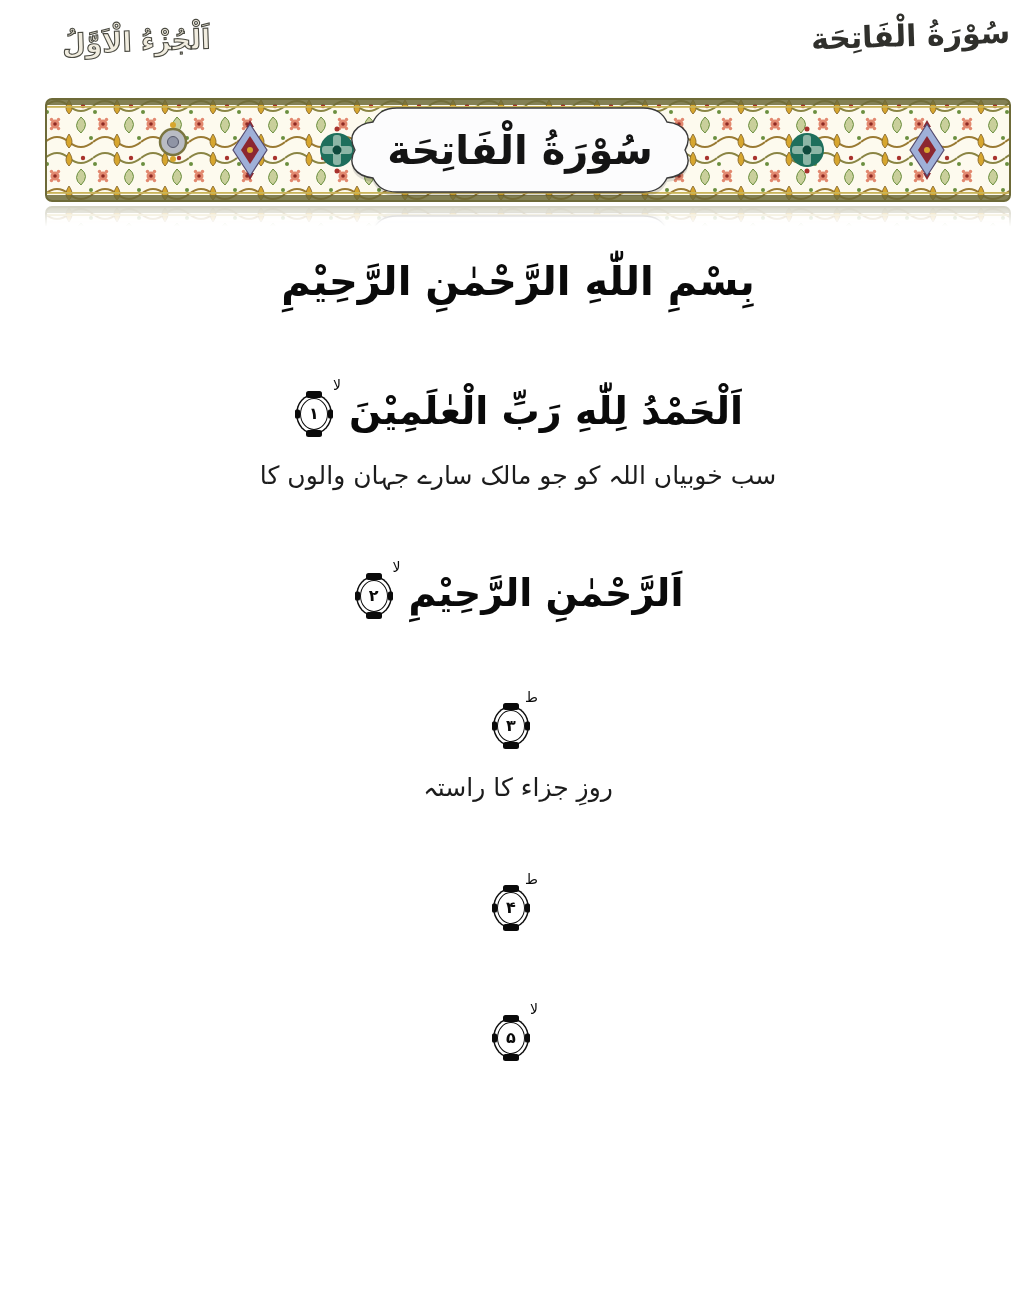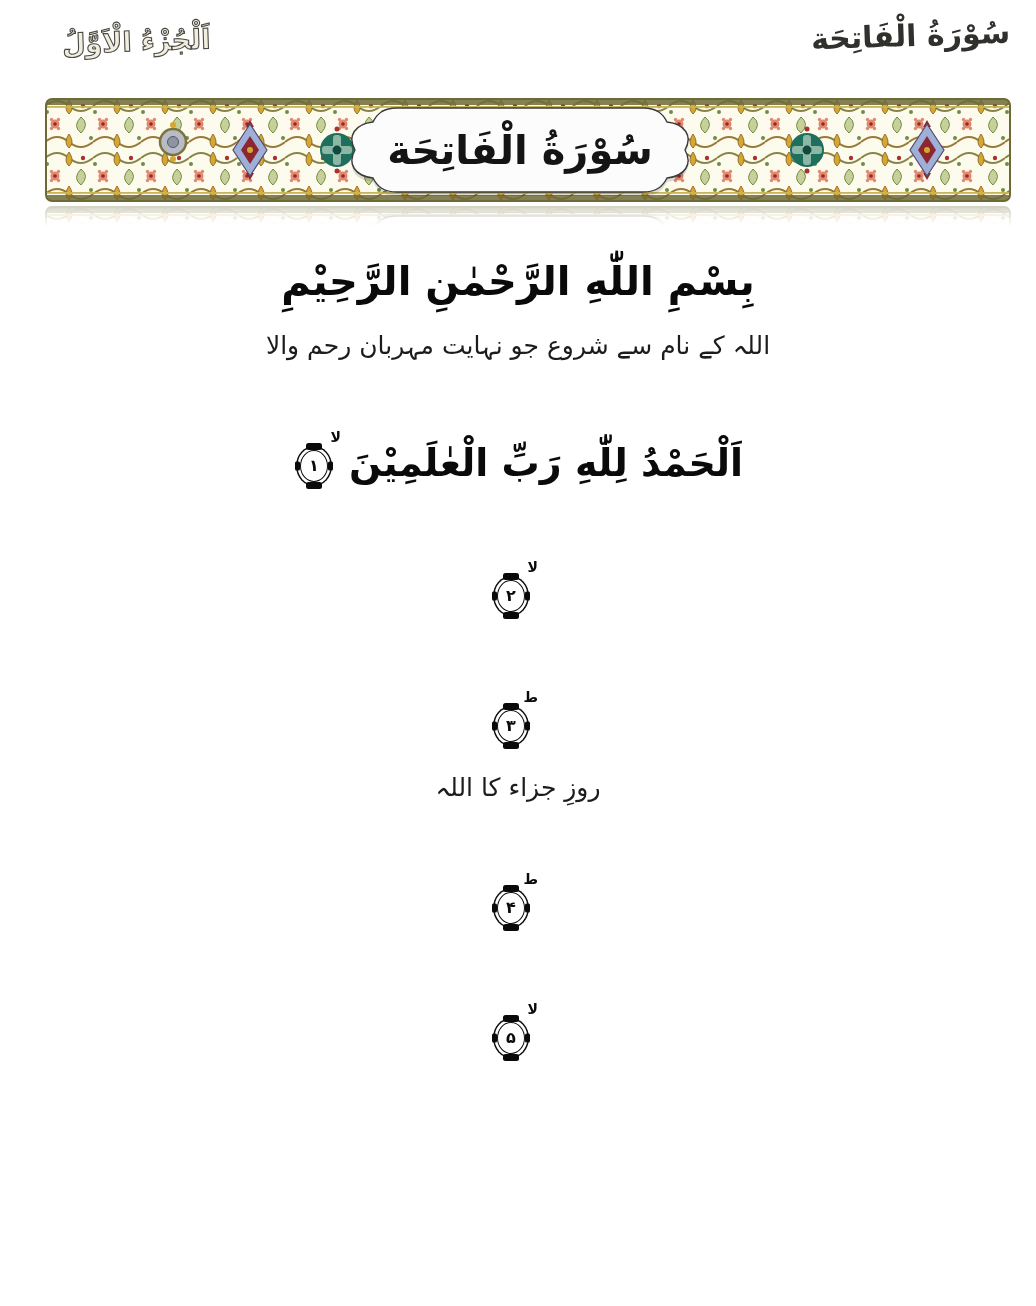--- a/index.html
+++ b/index.html
@@ -65,21 +65,21 @@
   .ayah-bar.top{top:0;}
   .ayah-bar.bottom{bottom:0;}
   .ayah-nub{
     position:absolute;top:50%;transform:translateY(-50%);
     width:5px;height:9px;background:#0a0a0a;border-radius:1.5px;
   }
   .ayah-nub.left{left:0;}
   .ayah-nub.right{right:0;}
   .waqf{
     position:absolute;top:-13px;right:-8px;
-    font-size:14px;font-weight:bold;color:#0a0a0a;line-height:14px;
+    font-size:14px;font-weight:normal;color:#0a0a0a;line-height:14px;
   }
 </style>
 </head>
 <body>
 
 <div class="header-row">
   <div class="corner-left" dir="rtl" lang="ar">اَلْجُزْءُ الْاَوَّلُ</div>
   <div class="corner-right" dir="rtl" lang="ar">سُوْرَةُ الْفَاتِحَة</div>
 </div>
 
@@ -245,40 +245,40 @@
       <text x="475" y="66" text-anchor="middle" font-size="40" font-weight="bold" fill="#141414" direction="rtl">سُوْرَةُ الْفَاتِحَة</text>
     </g>
   </svg>
     </div>
 </div>
 
 <div class="content">
 
   <div class="group first">
     <div class="arabic-line bismillah-line" dir="rtl" lang="ar">بِسْمِ اللّٰهِ الرَّحْمٰنِ الرَّحِيْمِ</div>
-    <div class="urdu-line" dir="rtl" lang="ur">اللہ کے نام سے شروع جو نہایت مہربان رحم والا</div>
   </div>
 
   <div class="group">
     <div class="arabic-line" dir="rtl" lang="ar">
       <span>اَلْحَمْدُ لِلّٰهِ رَبِّ الْعٰلَمِيْنَ</span><span class="ayah-marker"><span class="ayah-ring"></span><span class="ayah-bar top"></span><span class="ayah-bar bottom"></span><span class="ayah-nub left"></span><span class="ayah-nub right"></span><span class="ayah-num">۱</span><span class="waqf">لا</span></span>
     </div>
-  </div>
-
-  <div class="group">
-    <div class="arabic-line" dir="rtl" lang="ar">
-      <span class="ayah-marker"><span class="ayah-ring"></span><span class="ayah-bar top"></span><span class="ayah-bar bottom"></span><span class="ayah-nub left"></span><span class="ayah-nub right"></span><span class="ayah-num">۲</span><span class="waqf">لا</span></span>
+    <div class="urdu-line" dir="rtl" lang="ur">سب خوبیاں اللہ کو جو مالک سارے جہان والوں کا</div>
+  </div>
+
+  <div class="group">
+    <div class="arabic-line" dir="rtl" lang="ar">
+      <span>اَلرَّحْمٰنِ الرَّحِيْمِ</span><span class="ayah-marker"><span class="ayah-ring"></span><span class="ayah-bar top"></span><span class="ayah-bar bottom"></span><span class="ayah-nub left"></span><span class="ayah-nub right"></span><span class="ayah-num">۲</span><span class="waqf">لا</span></span>
     </div>
   </div>
 
   <div class="group">
     <div class="arabic-line" dir="rtl" lang="ar">
       <span class="ayah-marker"><span class="ayah-ring"></span><span class="ayah-bar top"></span><span class="ayah-bar bottom"></span><span class="ayah-nub left"></span><span class="ayah-nub right"></span><span class="ayah-num">۳</span><span class="waqf">ط</span></span>
     </div>
-    <div class="urdu-line" dir="rtl" lang="ur">روزِ جزاء کا اللہ</div>
+    <div class="urdu-line" dir="rtl" lang="ur">روزِ جزاء کا راستہ</div>
   </div>
 
   <div class="group">
     <div class="arabic-line" dir="rtl" lang="ar">
       <span class="ayah-marker"><span class="ayah-ring"></span><span class="ayah-bar top"></span><span class="ayah-bar bottom"></span><span class="ayah-nub left"></span><span class="ayah-nub right"></span><span class="ayah-num">۴</span><span class="waqf">ط</span></span>
     </div>
   </div>
 
   <div class="group">
     <div class="arabic-line" dir="rtl" lang="ar">

